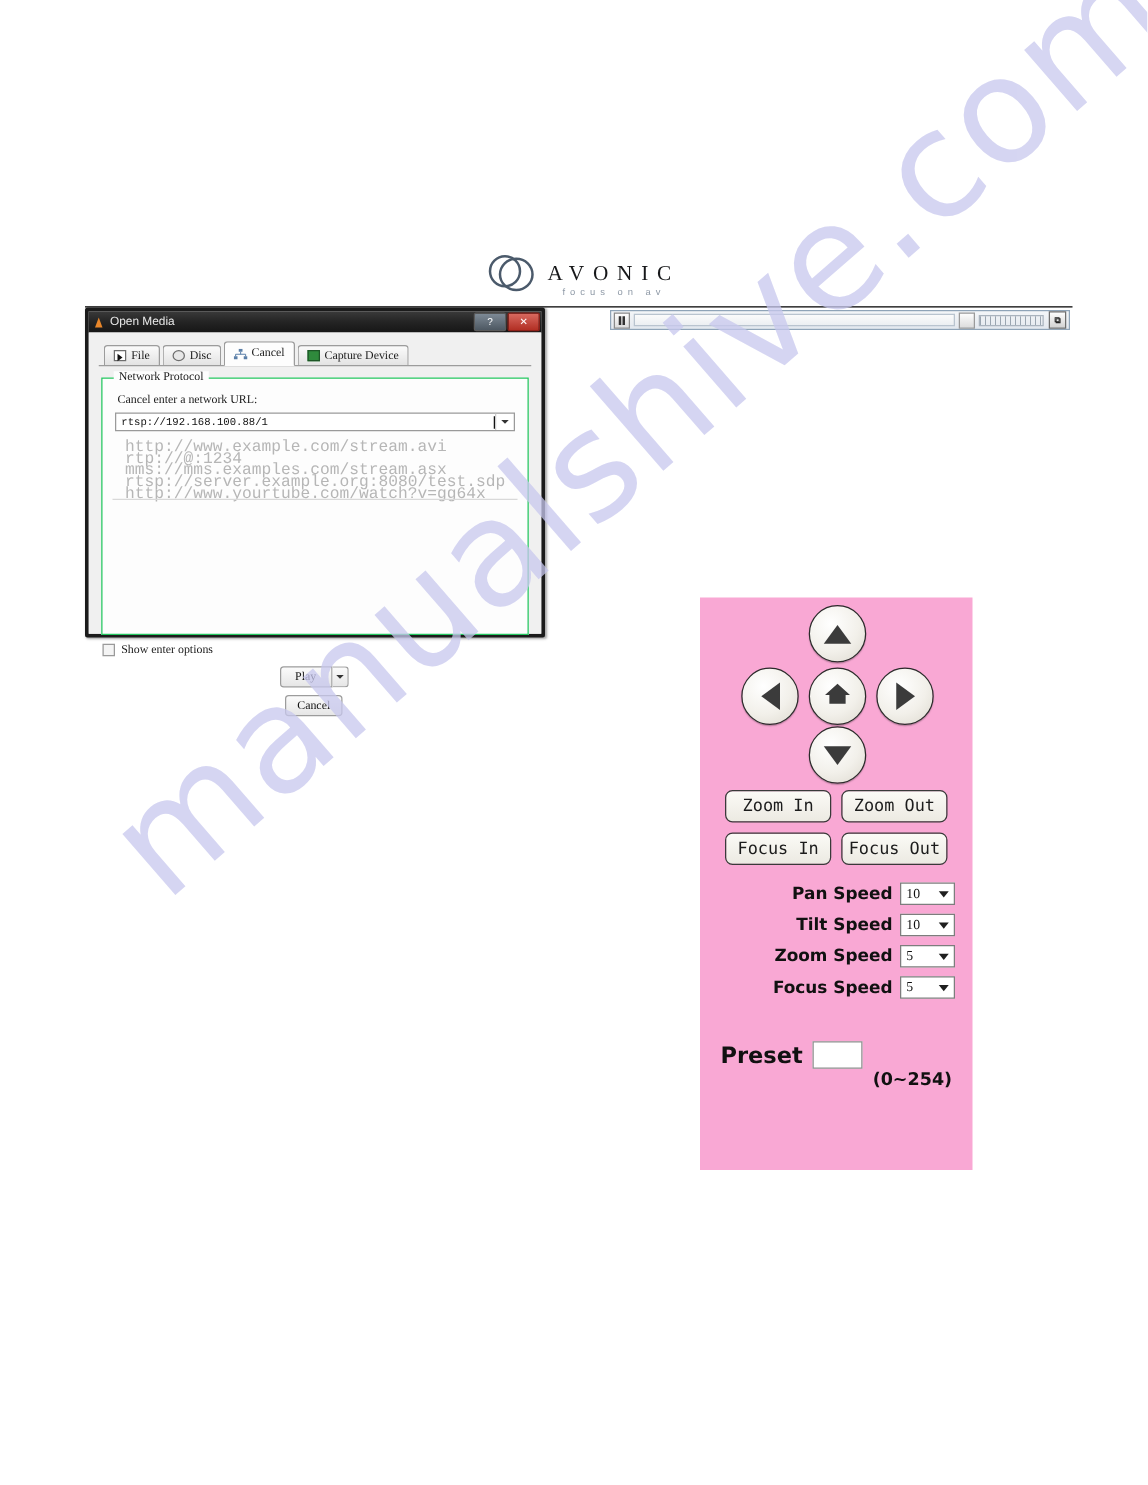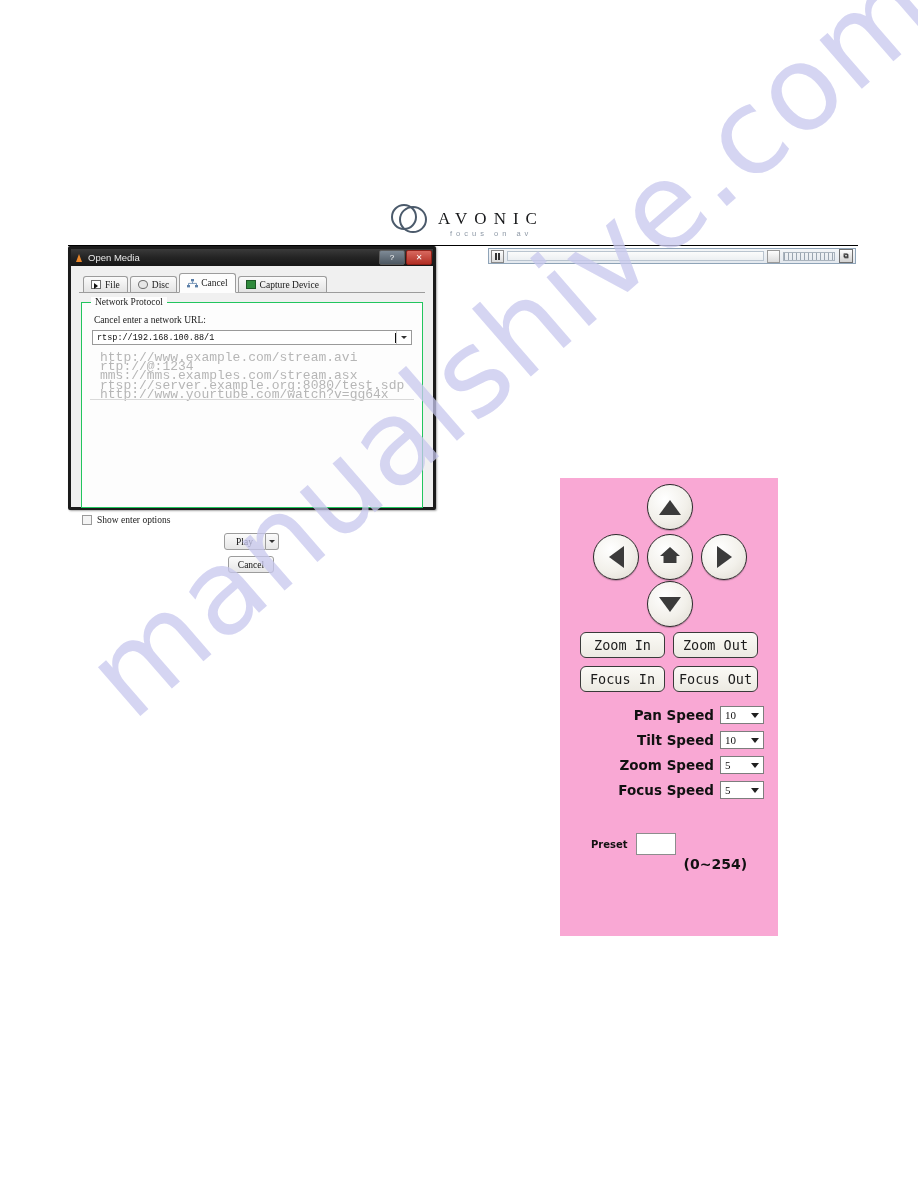--- a/index.html
+++ b/index.html
@@ -476,21 +476,21 @@
   }
   .preset-row {
     display: flex;
     align-items: center;
     justify-content: center;
     gap: 8px;
     margin-top: 17px;
   }
   .preset-row .lbl {
     font-family: "DejaVu Sans", sans-serif;
-    font-size: 10px;
+    font-size: 18px;
     font-weight: bold;
     color: #111;
   }
   .preset-row .range {
     font-family: "DejaVu Sans", sans-serif;
     font-size: 14px;
     font-weight: bold;
     color: #111;
     margin-top: 40px;
   }

